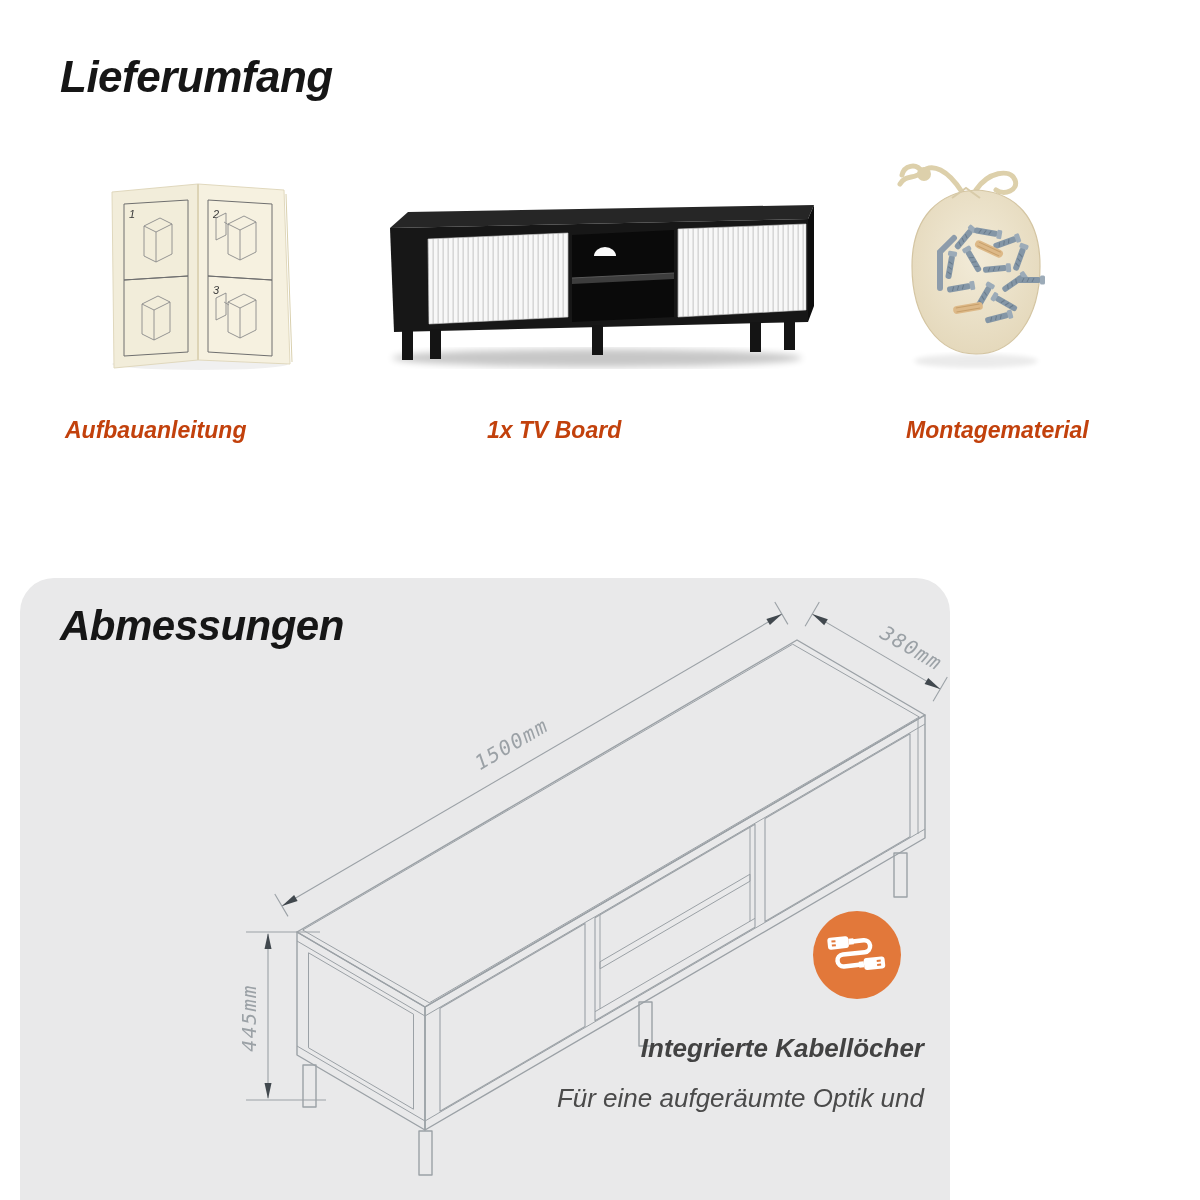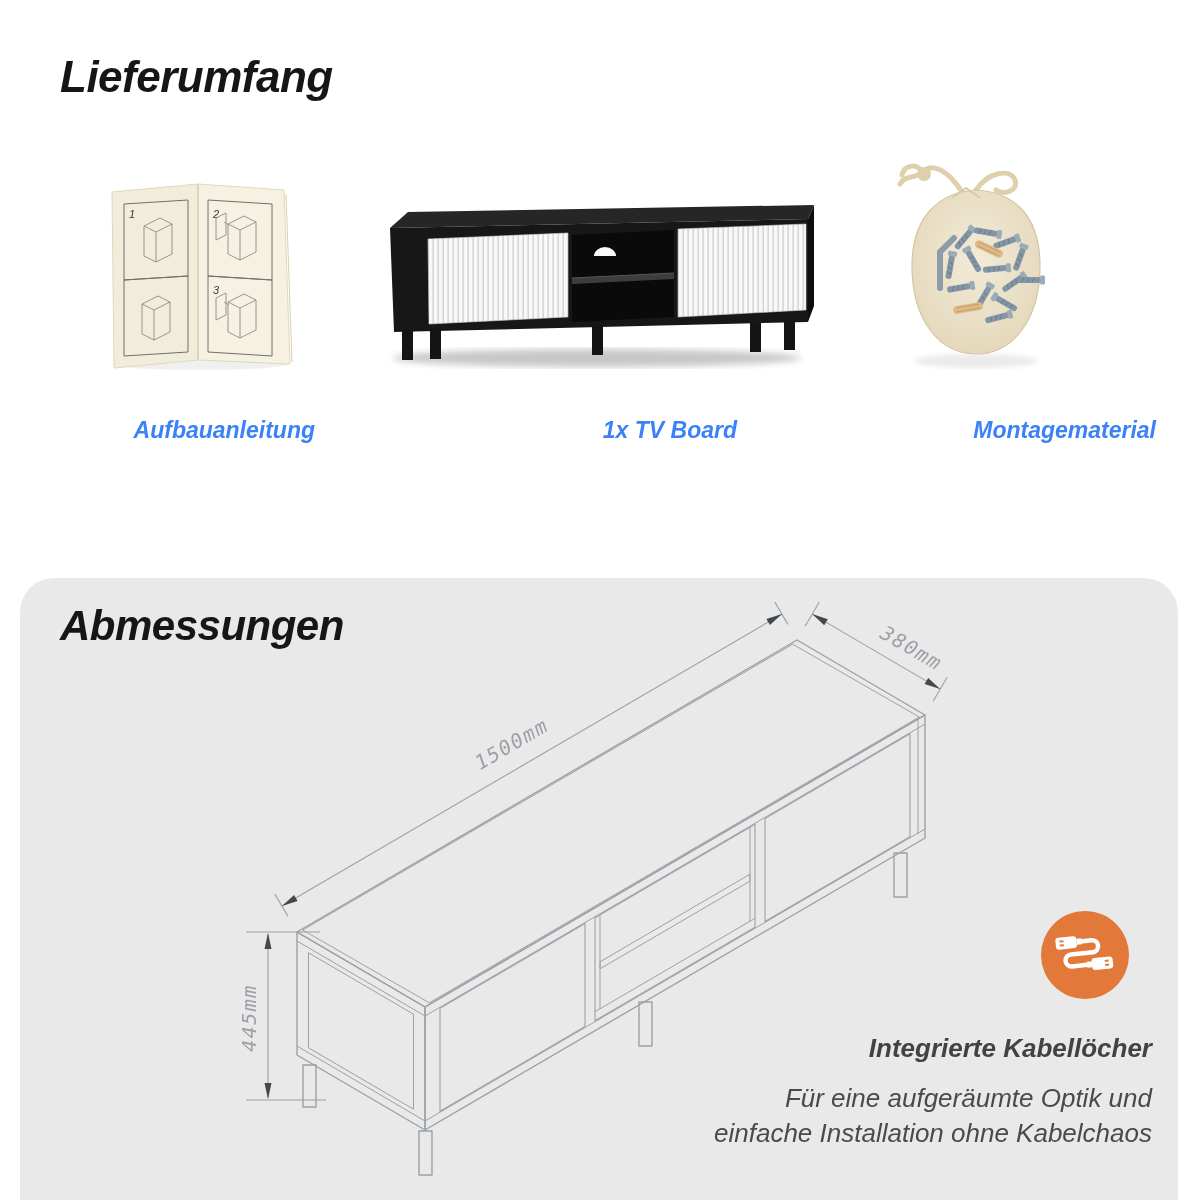--- a/index.html
+++ b/index.html
@@ -6,44 +6,44 @@
   .canvas{
     position:relative;width:1200px;height:1200px;background:#ffffff;
     font-family:"Liberation Sans",sans-serif;overflow:hidden;font-style:italic;
   }
   .section-title{
     position:absolute;left:60px;top:52px;margin:0;
     font-size:44px;font-weight:700;color:#161616;letter-spacing:-0.5px;
   }
   .illustration{position:absolute;}
   .item-caption{
-    position:absolute;top:417px;width:250px;text-align:right;
-    font-size:23px;font-weight:700;color:#3b82f6;
+    position:absolute;top:417px;width:250px;text-align:left;
+    font-size:23px;font-weight:700;color:#c2410c;
   }
   .caption-manual{left:65px;}
   .caption-tv{left:487px;}
   .caption-bag{left:906px;}
 
   .dim-panel{
-    position:absolute;left:20px;top:578px;width:1158px;height:622px;
+    position:absolute;left:20px;top:578px;width:930px;height:622px;
     background:#e9e9ea;border-radius:34px 34px 0 0;
   }
   .dim-title{
     position:absolute;left:40px;top:24px;margin:0;
     font-size:42px;font-weight:700;color:#161616;letter-spacing:-0.5px;
   }
   .dim-drawing{position:absolute;left:0;top:0;}
 
   .feature-icon{position:absolute;right:49px;top:333px;width:88px;height:88px;}
   .feature-title{
     position:absolute;right:26px;top:455px;margin:0;white-space:nowrap;
     font-size:26px;font-weight:700;color:#424242;
   }
   .feature-desc{
-    position:absolute;right:26px;top:503px;margin:0;text-align:right;
+    position:absolute;right:26px;top:503px;margin:0;text-align:left;
     font-size:26px;font-weight:400;color:#4a4a4a;line-height:1.34;white-space:nowrap;
   }
 
   .dim-label{
     font-family:"DejaVu Sans Mono",monospace;font-size:20px;
     fill:#9ba1a6;letter-spacing:1.5px;
   }
   .sketch-num{font-family:"Liberation Sans",sans-serif;font-size:11px;fill:#3a3a3a;}
 </style>
 </head>
@@ -242,16 +242,15 @@
         <rect x="20" y="31" width="4" height="2" fill="#E2783A"></rect>
         <rect x="45" y="51" width="5" height="6" fill="#ffffff"></rect>
         <rect x="50" y="48" width="21" height="12" rx="3" fill="#ffffff"></rect>
         <rect x="63" y="51" width="4" height="2" fill="#E2783A"></rect>
         <rect x="63" y="55" width="4" height="2" fill="#E2783A"></rect>
       </g>
     </svg>
     <h3 class="feature-title">Integrierte Kabellöcher</h3>
     <p class="feature-desc">
       <span>Für eine aufgeräumte Optik und</span><br>
-      <span>einfache Installation ohne Kabelchaos</span>
     </p>
   </div>
 </div>
 
 </body></html>

